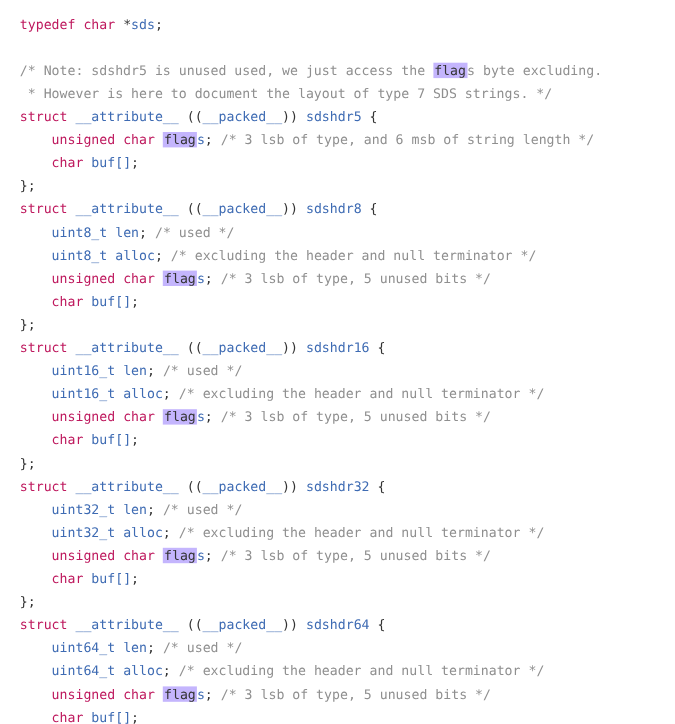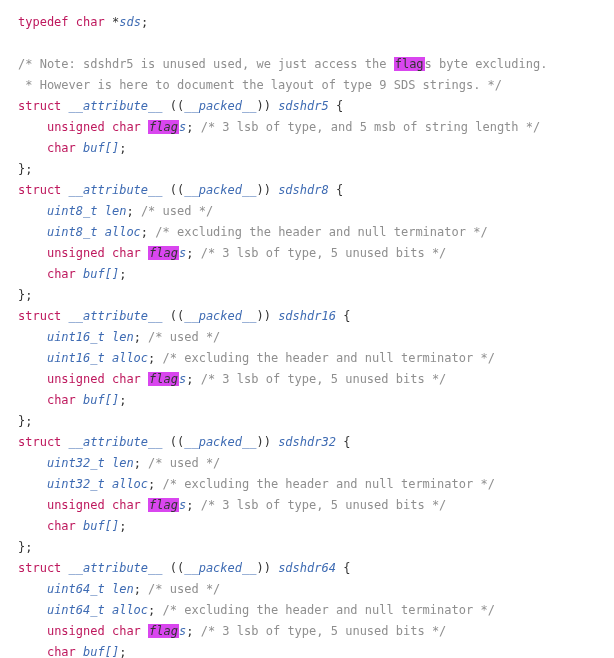--- a/index.html
+++ b/index.html
@@ -13,37 +13,37 @@
     position: relative;
     width: 614px;
     box-sizing: border-box;
   }
   pre.code {
     margin: 0;
     white-space: pre;
     font-family: inherit;
   }
   .kw   { color: #be185d; }      
-  .type { color: #3e6bb3; font-style: italic; }
+  .type { color: #3e6bb3; }
   .cmt  { color: #8f8f8f; }      
   mark.hl {
-    background: #d946ef;
+    background: #c4b5fd;
     padding: 0 1px;
     color: #333333;
   }
 </style>
 </head>
 <body>
 
 <pre class="code"><span class="kw">typedef</span> <span class="kw">char</span> <span>*</span><span class="type">sds</span><span>;</span>
 
 <span class="cmt"><span>/* Note: sdshdr5 is unused used, we just access the </span><mark class="hl">flag</mark><span>s byte excluding.</span></span>
-<span class="cmt"> * However is here to document the layout of type 9 SDS strings. */</span>
+<span class="cmt"> * However is here to document the layout of type 7 SDS strings. */</span>
 <span class="kw">struct</span> <span class="type">__attribute__</span> <span>((</span><span class="type">__packed__</span><span>))</span> <span class="type">sdshdr5</span> <span>{</span>
-    <span class="kw">unsigned</span> <span class="kw">char</span> <span class="type"><mark class="hl">flag</mark><span>s</span></span><span>;</span> <span class="cmt">/* 3 lsb of type, and 5 msb of string length */</span>
+    <span class="kw">unsigned</span> <span class="kw">char</span> <span class="type"><mark class="hl">flag</mark><span>s</span></span><span>;</span> <span class="cmt">/* 3 lsb of type, and 6 msb of string length */</span>
     <span class="kw">char</span> <span class="type">buf[]</span><span>;</span>
 <span>};</span>
 <span class="kw">struct</span> <span class="type">__attribute__</span> <span>((</span><span class="type">__packed__</span><span>))</span> <span class="type">sdshdr8</span> <span>{</span>
     <span class="type">uint8_t</span> <span class="type">len</span><span>;</span> <span class="cmt">/* used */</span>
     <span class="type">uint8_t</span> <span class="type">alloc</span><span>;</span> <span class="cmt">/* excluding the header and null terminator */</span>
     <span class="kw">unsigned</span> <span class="kw">char</span> <span class="type"><mark class="hl">flag</mark><span>s</span></span><span>;</span> <span class="cmt">/* 3 lsb of type, 5 unused bits */</span>
     <span class="kw">char</span> <span class="type">buf[]</span><span>;</span>
 <span>};</span>
 <span class="kw">struct</span> <span class="type">__attribute__</span> <span>((</span><span class="type">__packed__</span><span>))</span> <span class="type">sdshdr16</span> <span>{</span>
     <span class="type">uint16_t</span> <span class="type">len</span><span>;</span> <span class="cmt">/* used */</span>

